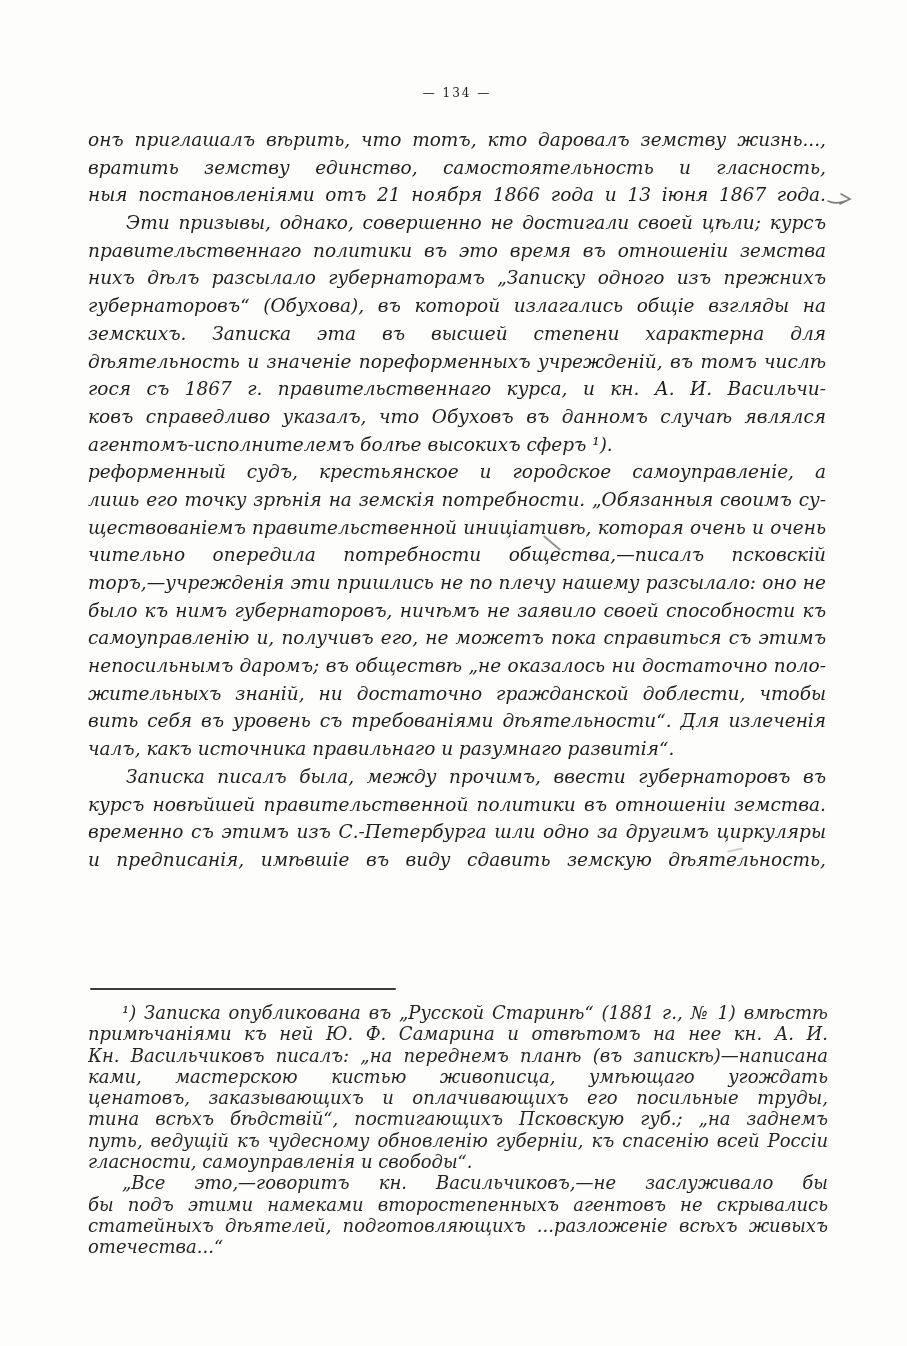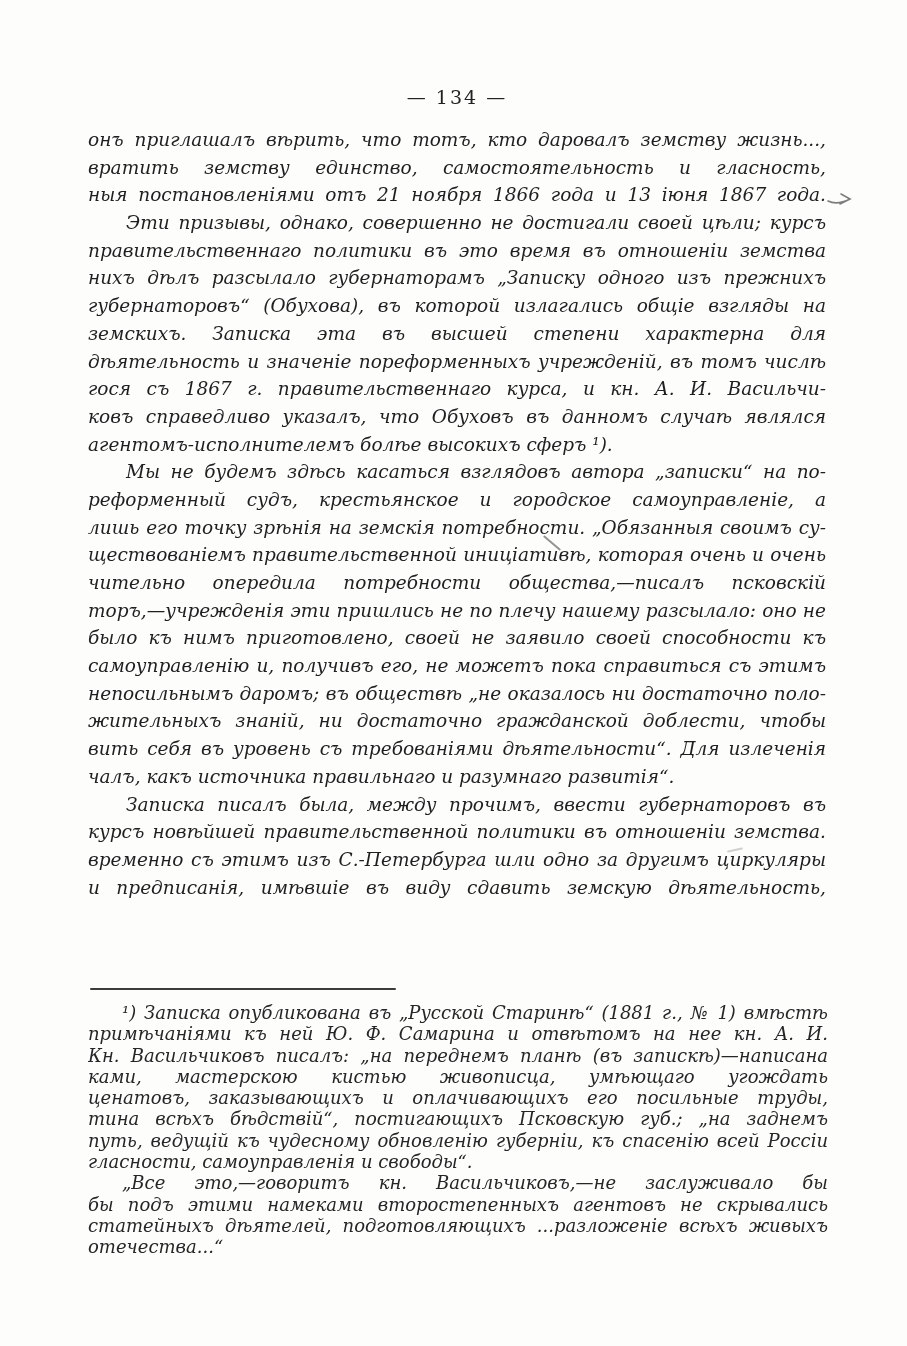--- a/index.html
+++ b/index.html
@@ -15,21 +15,21 @@
     color: #1f1f1f;
     font-family: "DejaVu Serif", serif;
     overflow: hidden;
   }
   .header {
     position: absolute;
     top: 86px;
     left: 88px;
     width: 738px;
     text-align: center;
-    font-size: 19px;
+    font-size: 12px;
     letter-spacing: 2px;
     color: #222;
   }
   .body-text {
     position: absolute;
     top: 126px;
     left: 88px;
     width: 738px;
     font-size: 18.5px;
   }
@@ -100,27 +100,26 @@
         <div class="line">правительственнаго политики въ это время въ отношеніи земства опре-</div>
         <div class="line">нихъ дѣлъ разсылало губернаторамъ „Записку одного изъ прежнихъ</div>
         <div class="line">губернаторовъ“ (Обухова), въ которой излагались общіе взгляды на</div>
         <div class="line">земскихъ. Записка эта въ высшей степени характерна для обозначивша-</div>
         <div class="line">дѣятельность и значеніе пореформенныхъ учрежденій, въ томъ числѣ и</div>
         <div class="line">гося съ 1867 г. правительственнаго курса, и кн. А. И. Васильчи-</div>
         <div class="line">ковъ справедливо указалъ, что Обуховъ въ данномъ случаѣ являлся лишь</div>
         <div class="line last">агентомъ-исполнителемъ болѣе высокихъ сферъ ¹).</div>
       </div>
       <div class="paragraph">
-        <div class="line indent">Мы не будемъ здѣсь касаться взглядовъ автора „записки“ на по-</div>
         <div class="line">реформенный судъ, крестьянское и городское самоуправленіе, а отмѣтимъ</div>
         <div class="line">лишь его точку зрѣнія на земскія потребности. „Обязанныя своимъ су-</div>
         <div class="line">ществованіемъ правительственной иниціативѣ, которая очень и очень зна-</div>
         <div class="line">чительно опередила потребности общества,—писалъ псковскій губерна-</div>
         <div class="line">торъ,—учрежденія эти пришлись не по плечу нашему разсылало: оно не</div>
-        <div class="line">было къ нимъ приготовлено, своей не заявило своей способности къ</div>
+        <div class="line">было къ нимъ губернаторовъ, ничѣмъ не заявило своей способности къ</div>
         <div class="line">самоуправленію и, получивъ его, не можетъ пока справиться съ этимъ</div>
         <div class="line">непосильнымъ даромъ; въ обществѣ „не оказалось ни достаточно поло-</div>
         <div class="line">жительныхъ знаній, ни достаточно гражданской доблести, чтобы поста-</div>
         <div class="line">вить себя въ уровень съ требованіями дѣятельности“. Для излеченія не-</div>
         <div class="line last">чалъ, какъ источника правильнаго и разумнаго развитія“.</div>
       </div>
       <div class="paragraph">
         <div class="line indent">Записка писалъ была, между прочимъ, ввести губернаторовъ въ</div>
         <div class="line">курсъ новѣйшей правительственной политики въ отношеніи земства. Одно-</div>
         <div class="line">временно съ этимъ изъ С.-Петербурга шли одно за другимъ циркуляры</div>

